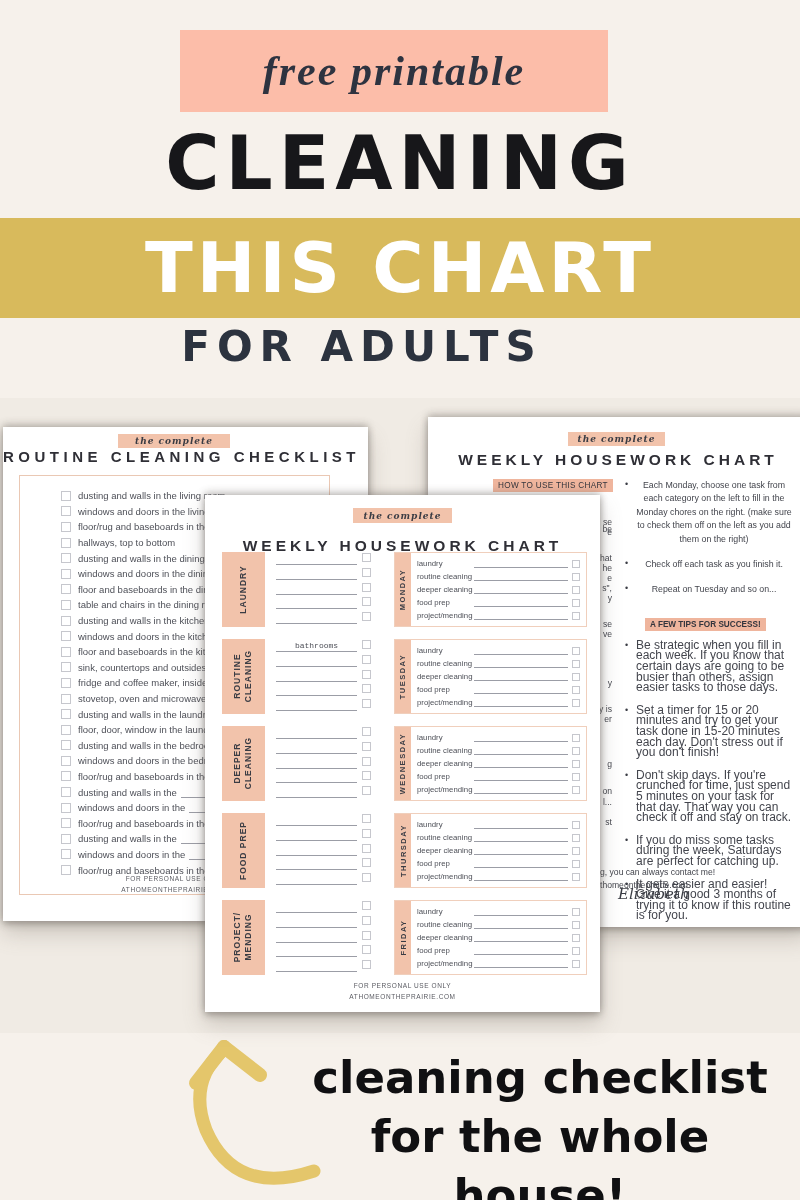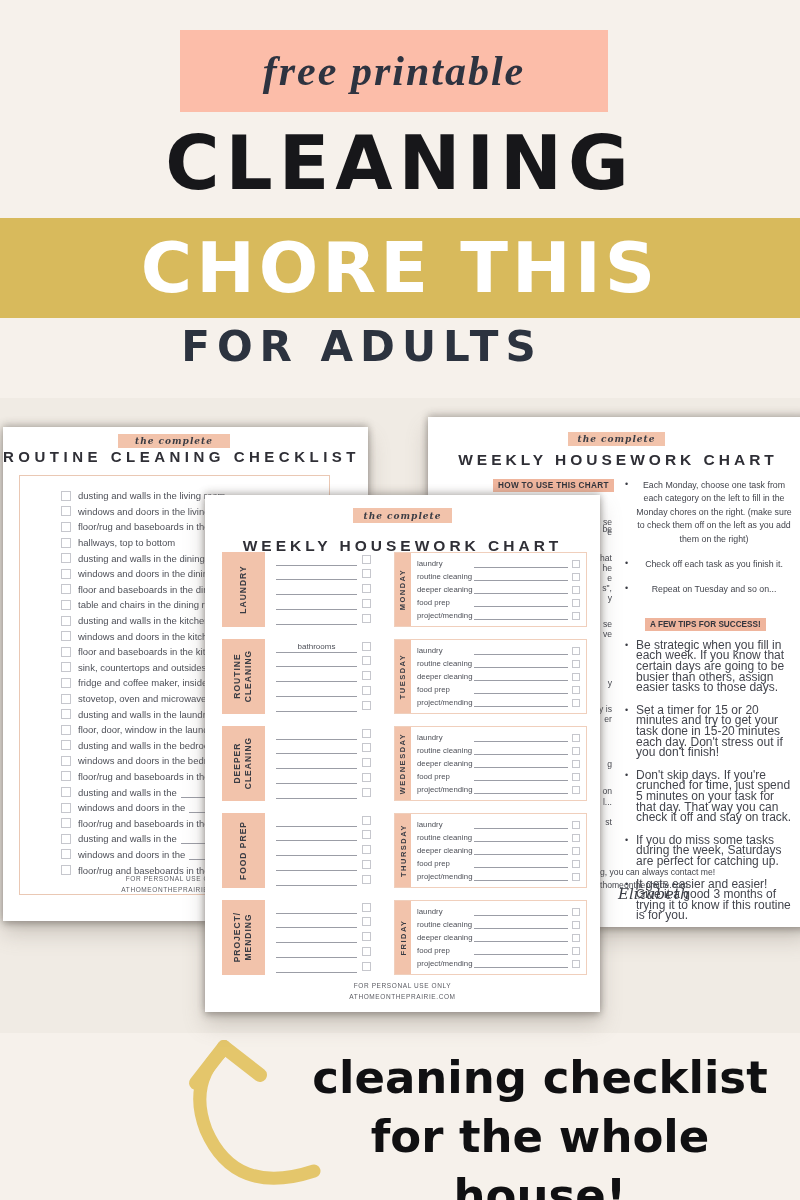--- a/index.html
+++ b/index.html
@@ -50,40 +50,40 @@
 
   
   .doc-center{left:205px;top:495px;width:395px;height:517px;z-index:3;}
   .doc-center .banner{left:148px;top:13px;width:99px;height:15px;}
   .doc-center .doc-title{left:0;top:42px;width:395px;font-size:15.5px;letter-spacing:4px;}
   .cat-box{position:absolute;left:17px;width:43px;height:75px;background:var(--salmon);
     display:flex;align-items:center;justify-content:center;}
   .cat-label{transform:rotate(-90deg);font-size:8.5px;font-weight:700;letter-spacing:1px;
     color:#3a3c44;text-align:center;line-height:1.3;white-space:nowrap;}
   .cat-lines{position:absolute;left:71px;width:100px;height:75px;display:flex;flex-direction:column;justify-content:space-between;padding:1px 0 2px 0;}
-  .cat-row{display:flex;align-items:center;height:13px;}
+  .cat-row{display:flex;align-items:flex-start;height:13px;font-family:Liberation Mono, monospace;}
   .cat-line{width:81px;height:12px;border-bottom:1px solid var(--line);font-size:8px;
     line-height:12px;text-align:center;color:var(--txt);white-space:nowrap;}
   .cat-cb{width:9px;height:9px;border:1px solid var(--cb);margin-left:5px;margin-bottom:1px;}
   .day-box{position:absolute;left:189px;width:193px;height:75px;border:1px solid #f0cfbc;background:#fff;display:flex;}
   .day-strip{width:16px;background:var(--salmon);display:flex;align-items:center;justify-content:center;}
   .day-strip span{transform:rotate(-90deg);font-size:7.5px;font-weight:700;letter-spacing:1.5px;color:#3a3c44;white-space:nowrap;}
   .day-rows{flex:1;display:flex;flex-direction:column;justify-content:space-between;padding:5px 6px 6px 6px;}
   .day-row{display:flex;align-items:flex-end;height:10px;}
   .day-row-label{width:57px;font-size:7.8px;color:var(--txt);white-space:nowrap;}
   .day-row-line{flex:1;height:8px;border-bottom:1px solid var(--line);}
   .day-row-cb{width:8px;height:8px;border:1px solid var(--cb);margin-left:4px;flex:0 0 auto;}
   .doc-center .doc-footer{left:0;top:485px;width:395px;}
 
   
   .doc-right{left:428px;top:417px;width:380px;height:510px;z-index:1;}
   .doc-right .banner{left:140px;top:15px;width:97px;height:14px;}
   .doc-right .doc-title{left:0;top:34px;width:380px;font-size:15.5px;letter-spacing:4px;}
   .howto{position:absolute;left:65px;top:62px;background:var(--salmon-deep);color:#33353d;
-    font-size:8.2px;font-weight:700;letter-spacing:.3px;padding:2px 5px;white-space:nowrap;}
+    font-size:8.2px;font-weight:400;letter-spacing:.3px;padding:2px 5px;white-space:nowrap;}
   .right-col{position:absolute;left:197px;top:62px;width:167px;}
   .bullet{display:flex;margin-bottom:12px;}
   .bullet .dot{width:11px;font-size:9px;color:#3a3c44;flex:0 0 auto;}
   .bullet p{flex:1;font-size:8.8px;line-height:13.4px;color:#43454d;text-align:center;}
   .bullet.tip{margin-bottom:12px;}
   .bullet.tip p{text-align:left;line-height:10.6px;font-size:12px;}
   .tips-header{display:inline-block;margin:9px 0 9px 20px;background:var(--salmon-deep);
     font-size:8.2px;font-weight:700;color:#33353d;padding:2px 5px;white-space:nowrap;}
   .frag{position:absolute;right:196px;font-size:8.6px;color:#43454d;white-space:nowrap;}
   .r-footer1{position:absolute;left:172px;top:450px;font-size:8.6px;color:#43454d;white-space:nowrap;}
@@ -102,21 +102,21 @@
 
 <div class="canvas">
 
   <div class="docs-band"></div>
 
   <div class="free-badge">
     <span>free printable</span>
   </div>
   <div class="headline-main">CLEANING</div>
   <div class="gold-band">
-    <span>CHORE THIS</span>
+    <span>THIS CHART</span>
   </div>
   <div class="headline-sub">FOR ADULTS</div>
 
   <article class="doc doc-left">
     <div class="banner">
       <span>the complete</span>
     </div>
     <div class="doc-title">ROUTINE CLEANING CHECKLIST</div>
     <div class="content-box"></div>
     <div class="chk-items">

